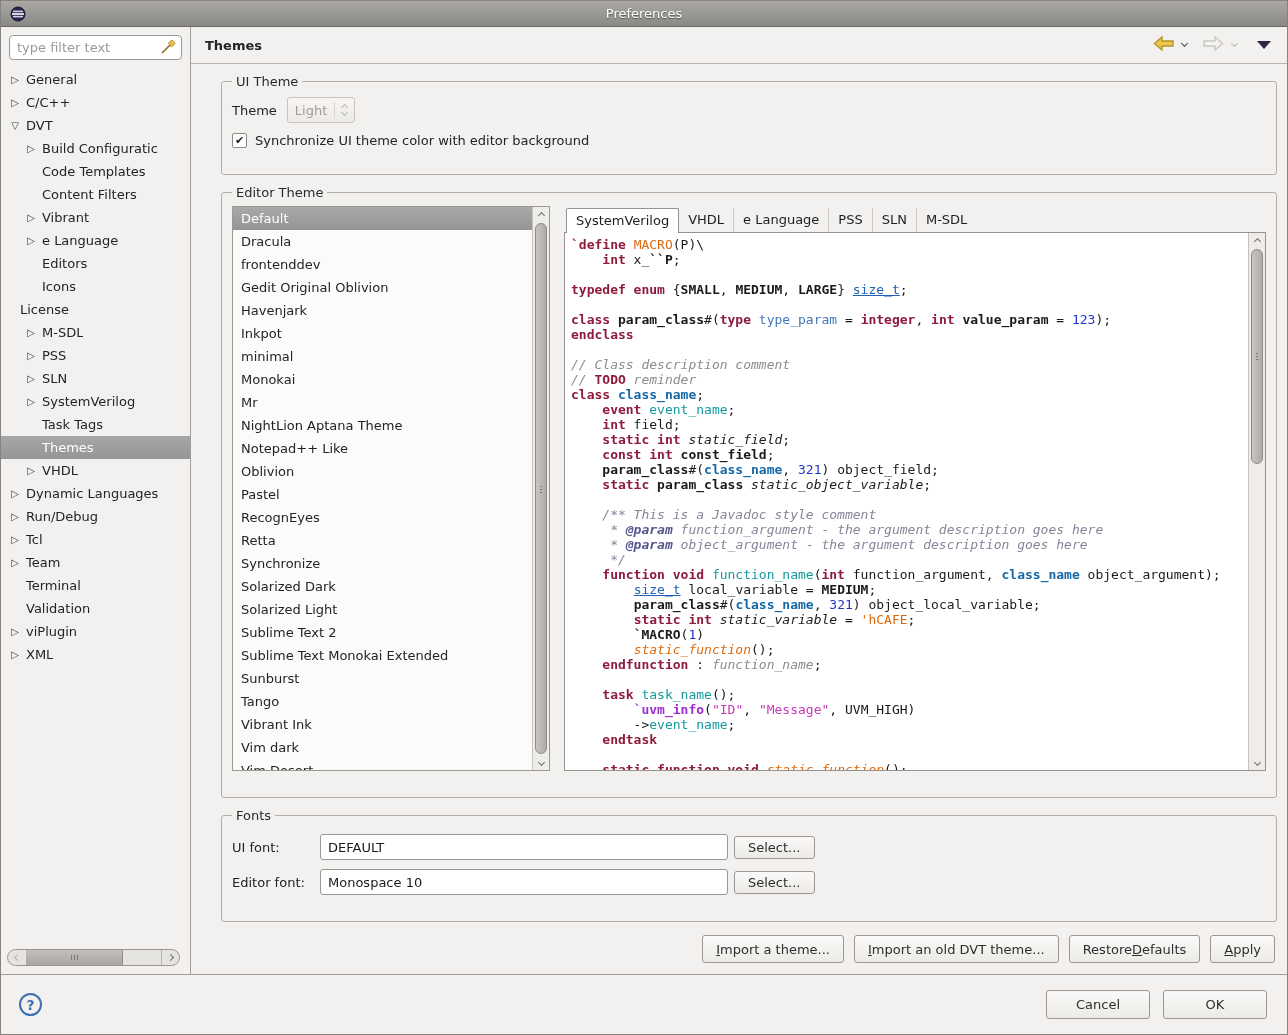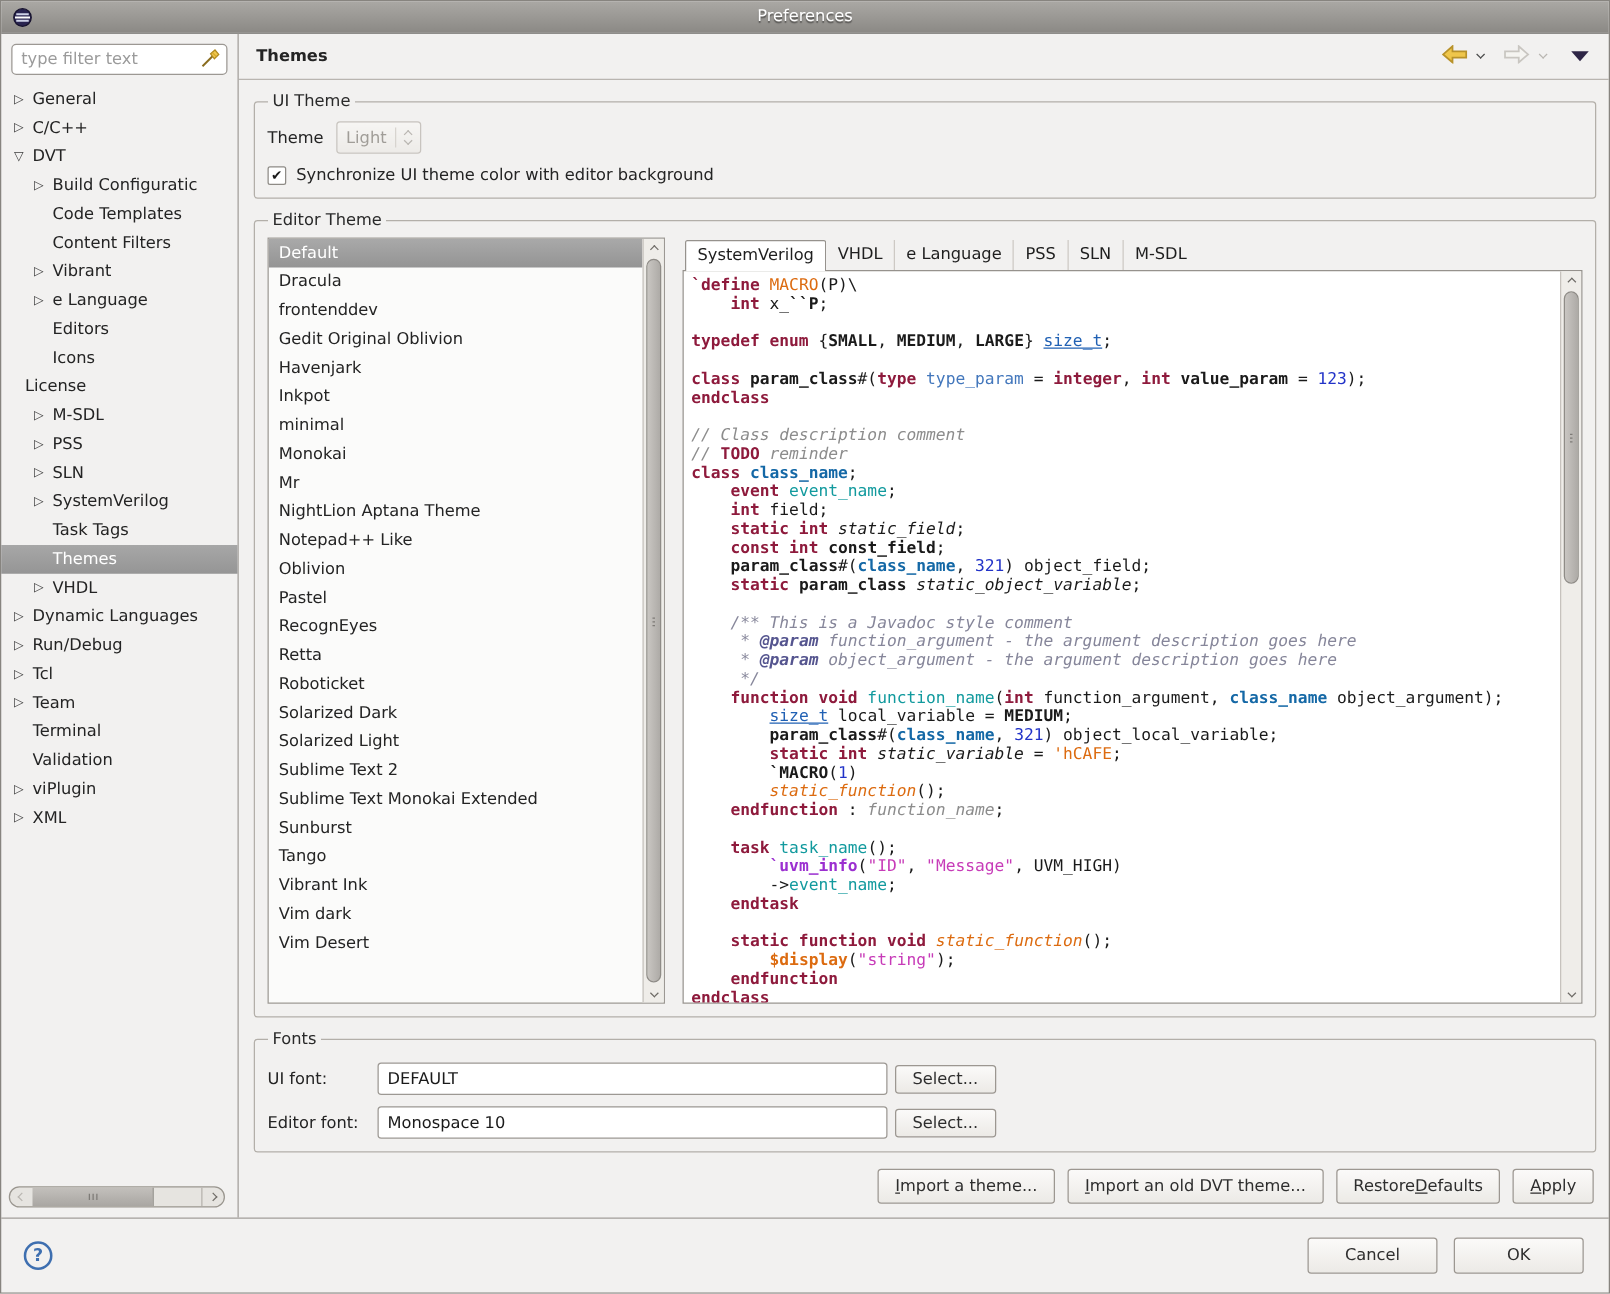--- a/index.html
+++ b/index.html
@@ -43,21 +43,21 @@
 
   
   .content { flex:1; display:flex; flex-direction:column; min-width:0; }
   .content-header { height:37px; flex:0 0 37px; display:flex; align-items:center; padding:0 16px 0 14px; border-bottom:1px solid #b9b5b0; }
   .content-header .page-title { font-weight:bold; font-size:13px; }
   .nav-icons { margin-left:auto; display:flex; align-items:center; gap:8px; }
   .menu-tri { width:0; height:0; border-left:7px solid transparent; border-right:7px solid transparent; border-top:8px solid #2e2546; }
 
   .content-body { flex:1; min-height:0; display:flex; flex-direction:column; padding:10px 10px 0 12px; }
 
-  fieldset { border:1px solid #b3afa9; border-radius:3px; padding:2px 10px 10px 10px; margin-bottom:10px; }
+  fieldset { border:1px solid #b3afa9; border-radius:3px; padding:2px 10px 26px 10px; margin-bottom:10px;margin-left:18px; }
   legend { padding:0 4px; font-size:13px; color:#2a2a2a; }
 
   
   .row { display:flex; align-items:center; }
   .combo { display:inline-flex; align-items:center; height:26px; margin-left:10px; padding:0 7px; border:1px solid #c8c4bf; border-radius:3px; background:linear-gradient(#f6f5f3,#edebe8); color:#a09d98; }
   .combo .sep { width:1px; height:16px; background:#d7d4cf; margin:0 7px; }
   .combo .arrows { display:flex; flex-direction:column; gap:2px; align-items:center; }
   .cb { width:15px; height:15px; border:1px solid #8e8b86; border-radius:2px; background:#fff; display:inline-flex; align-items:center; justify-content:center; font-size:11px; color:#1a1a1a; margin-right:8px; }
   .cb-row { margin-top:10px; }
 
@@ -326,21 +326,21 @@
                 <div class="lrow">Inkpot</div>
                 <div class="lrow">minimal</div>
                 <div class="lrow">Monokai</div>
                 <div class="lrow">Mr</div>
                 <div class="lrow">NightLion Aptana Theme</div>
                 <div class="lrow">Notepad++ Like</div>
                 <div class="lrow">Oblivion</div>
                 <div class="lrow">Pastel</div>
                 <div class="lrow">RecognEyes</div>
                 <div class="lrow">Retta</div>
-                <div class="lrow">Roboticket</div>
+                <div class="lrow">Synchronize</div>
                 <div class="lrow">Solarized Dark</div>
                 <div class="lrow">Solarized Light</div>
                 <div class="lrow">Sublime Text 2</div>
                 <div class="lrow">Sublime Text Monokai Extended</div>
                 <div class="lrow">Sunburst</div>
                 <div class="lrow">Tango</div>
                 <div class="lrow">Vibrant Ink</div>
                 <div class="lrow">Vim dark</div>
                 <div class="lrow">Vim Desert</div>
               </div>

